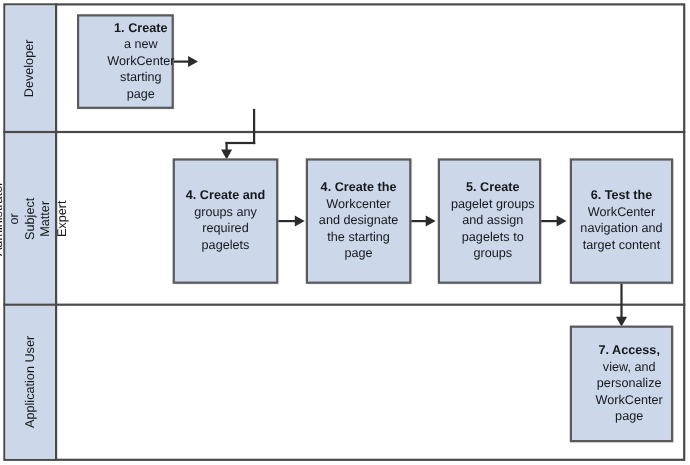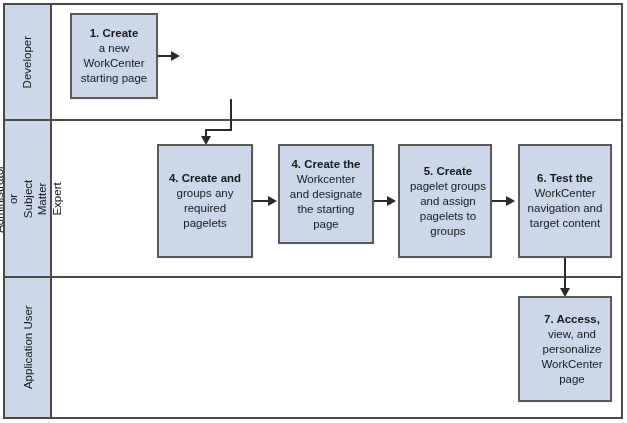--- a/index.html
+++ b/index.html
@@ -123,21 +123,21 @@
 Subject Matter Expert</div>
   </div>
 
   <div class="lane-header" style="top:278px; height:139px;">
     <div class="lane-header-label">Application User</div>
   </div>
 
   <div class="lane-divider" style="top:119px;"></div>
   <div class="lane-divider" style="top:276px;"></div>
 
-  <div class="node" style="left:70px; top:13px; width:88px; height:86px;">
+  <div class="node" style="left:70px; top:13px; width:88px; height:86px;padding-left:28px;">
     <div class="node-text">
       <b>1. Create</b><br>
       <span>a new</span><br>
       <span>WorkCenter</span><br>
       <span>starting page</span>
     </div>
   </div>
 
   <div class="seg seg-h" style="left:158px; top:55px; width:14px;"></div>
   <div class="arrowhead arrow-right" style="left:171px; top:51px;"></div>
@@ -153,21 +153,21 @@
       <b>4. Create and</b><br>
       <span>groups any</span><br>
       <span>required</span><br>
       <span>pagelets</span>
     </div>
   </div>
 
   <div class="seg seg-h" style="left:253px; top:200px; width:16px;"></div>
   <div class="arrowhead arrow-right" style="left:268px; top:196px;"></div>
 
-  <div class="node" style="left:278px; top:144px; width:96px; height:100px;">
+  <div class="node" style="left:278px; top:144px; width:96px; height:114px;">
     <div class="node-text">
       <b>4. Create the</b><br>
       <span>Workcenter</span><br>
       <span>and designate</span><br>
       <span>the starting</span><br>
       <span>page</span>
     </div>
   </div>
 
   <div class="seg seg-h" style="left:374px; top:200px; width:14px;"></div>

